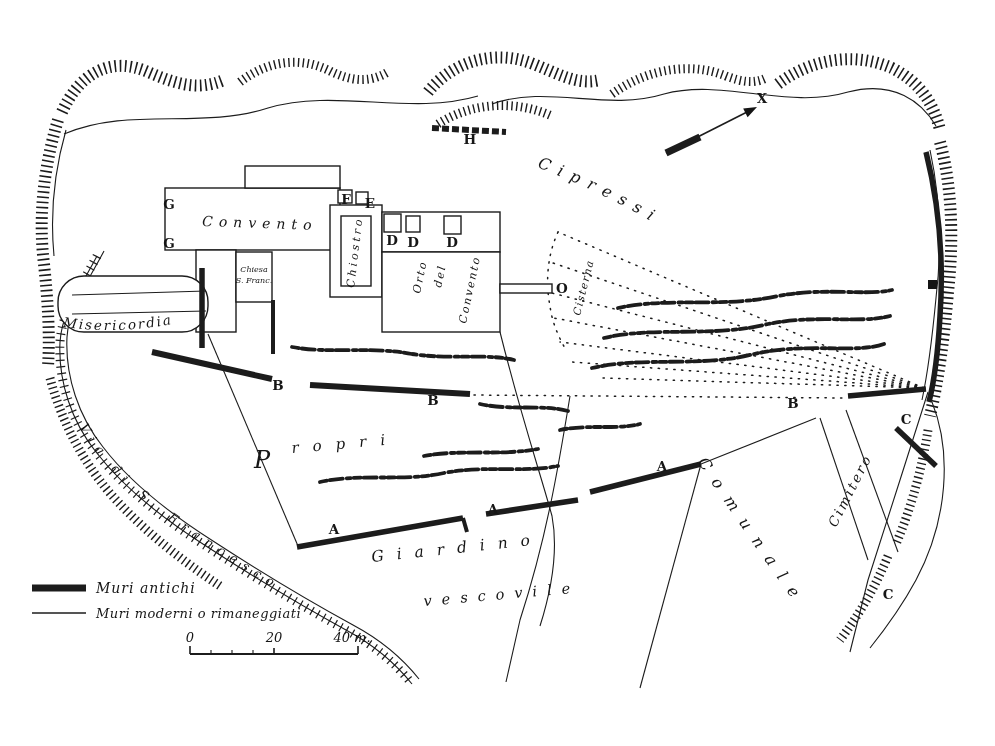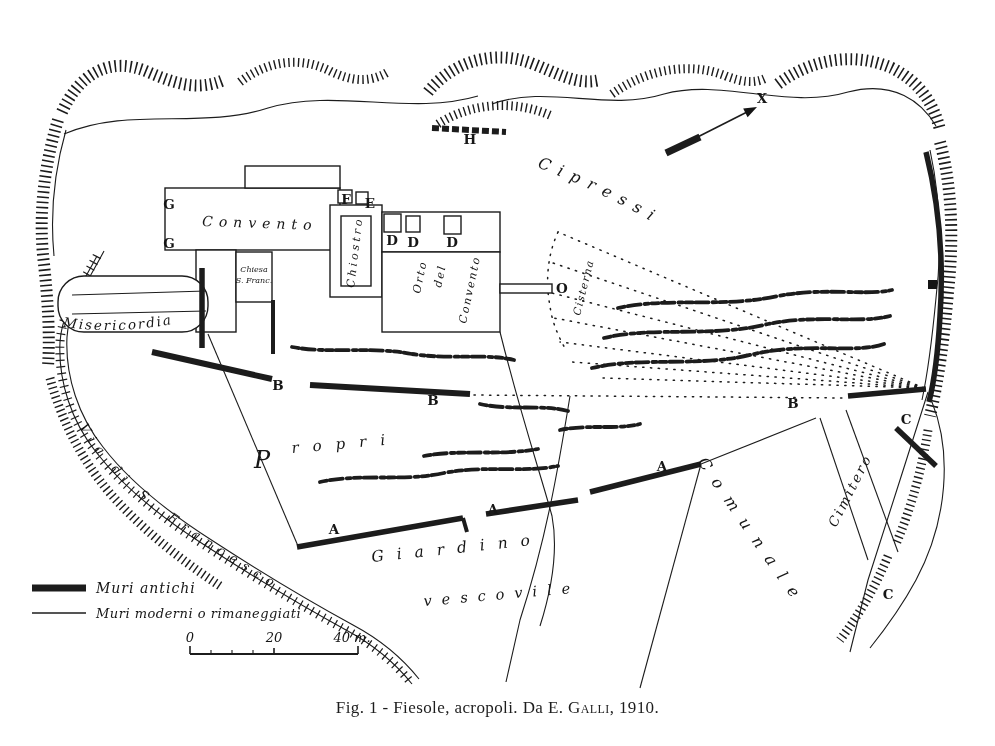--- a/index.html
+++ b/index.html
@@ -203,16 +203,13 @@
   <g>
     <path class="s" stroke-width="2" d="M190,654 L358,654"></path>
     <path class="s thin2" d="M190,646 L190,654 M274,648 L274,654 M358,646 L358,654"></path>
     <path class="s thin" d="M211,650 L211,654 M232,650 L232,654 M253,650 L253,654"></path>
     <text class="lbl" x="190" y="642" text-anchor="middle" font-size="13">0</text>
     <text class="lbl" x="274" y="642" text-anchor="middle" font-size="13">20</text>
     <text class="lbl" x="352" y="642" text-anchor="middle" font-size="13">40 m.</text>
   </g>
 </svg>
 
-<div class="caption">
-  <span>Fig. 1 - Fiesole, acropoli. Da E. </span><span class="smallcaps">Galli</span><span>, 1910.</span>
 </div>
-</div>
 
 </body></html>

